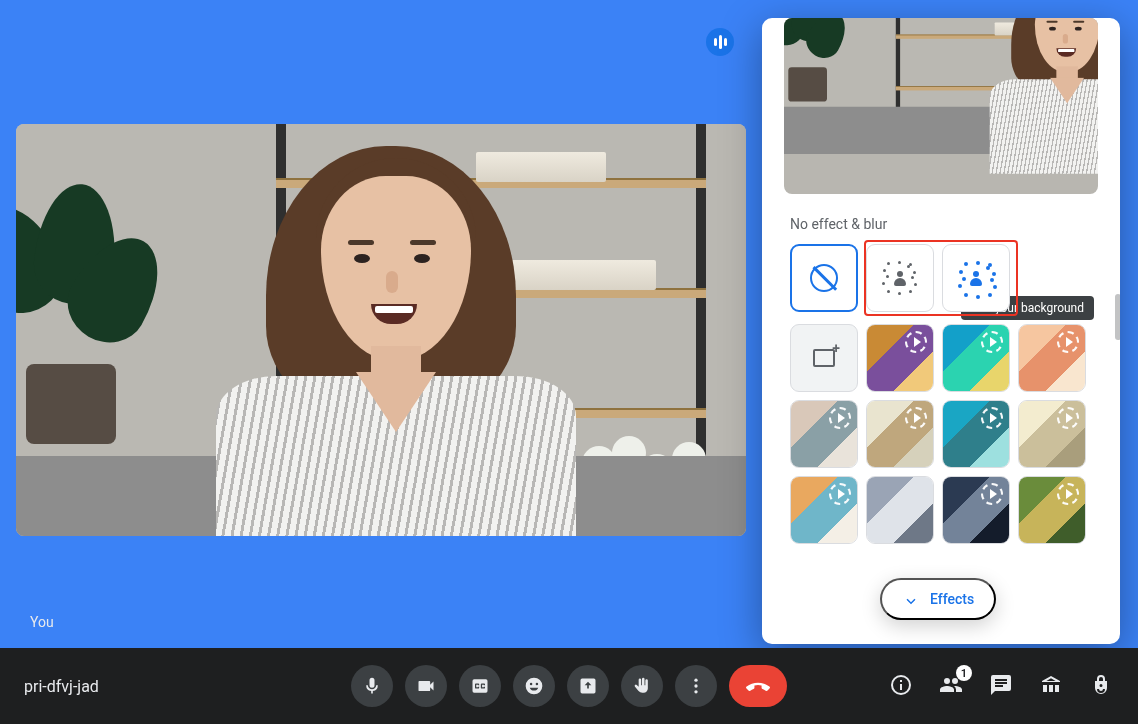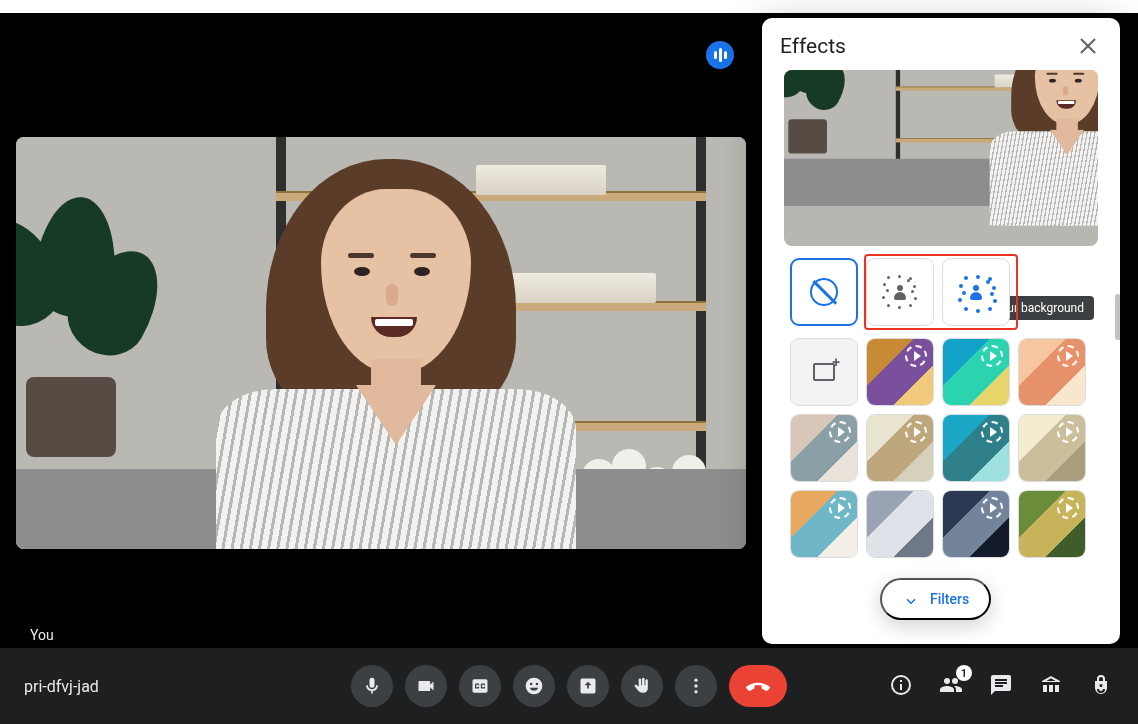--- a/index.html
+++ b/index.html
@@ -1,20 +1,20 @@
 <!DOCTYPE html>
 <html><head>
 <meta charset="utf-8">
 <style>
   *{box-sizing:border-box;margin:0;padding:0;font-family:Roboto,Arial,sans-serif}
   html,body{width:1138px;height:724px;overflow:hidden}
   body{background:#fff;position:relative}
 
   
-  .stage{position:absolute;left:0;top:13px;right:0;height:648px;background:#000000}
+  .stage{position:absolute;left:0;top:0;right:0;height:648px;background:#3b82f6}
   .video-tile{position:absolute;left:16px;top:124px;width:730px;height:412px;border-radius:8px;overflow:hidden;background:linear-gradient(180deg,#c6c3bd,#a09c96)}
   .room-back{position:absolute;inset:0}
   .wall{position:absolute;inset:0;background:#bab8b2}
   .shelf-unit{position:absolute;right:40px;top:-6px;width:430px;height:420px}
   .shelf-post{position:absolute;width:10px;top:0;bottom:0;background:#2f2f2f}
   .shelf-post.l{left:0}.shelf-post.r{right:0}
   .shelf-board{position:absolute;left:0;right:0;height:10px;background:#caa97a;border-top:2px solid #8f723e}
   .books{position:absolute;height:30px;border-radius:2px;background:linear-gradient(180deg,#efeadf,#d9d3c6)}
   .plant{position:absolute}
   .plant.big{left:-50px;top:60px;width:210px;height:220px}
@@ -158,24 +158,20 @@
   <div class="you-label">You</div>
 
   <div class="audio-pill">
       <span></span>
       <span></span>
       <span></span>
     </div>
 </div>
 
 <aside class="panel">
-  <div class="panel-hd">
-    <h2>Effects</h2>
-    <button class="close-x" aria-label="Close"></button>
-  </div>
 
   <div class="preview">
     <div class="preview-wrap">
       <div class="room-back">
         <div class="wall"></div>
         <div class="shelf-unit">
           <div class="shelf-post l"></div>
             <div class="shelf-post r"></div>
 
           <div class="shelf-board" style="top:170px"></div>
@@ -208,20 +204,21 @@
         <div class="nose"></div>
           <div class="mouth"></div>
           <div class="teeth"></div>
         <div class="neck"></div>
           <div class="torso"></div>
           <div class="collarV"></div>
       </div>
     </div>
   </div>
 
+  <div class="section-label">No effect &amp; blur</div>
   <div class="tooltip">Blur your background</div>
 
   <div class="blur-row">
     <button class="opt selected">
       <span class="no-ic"></span>
     </button>
     <button class="opt">
       <span class="blur-ic lo" id="loBlur">
           <div class="dot" style="left: 5.4px; top: 1.8px; height: 3px; width: 3px;"></div>
           <div class="dot" style="left: 16.2px; top: 0.9px; height: 3px; width: 3px;"></div>
@@ -306,21 +303,21 @@
       <button class="bg-item">
         <div class="sw" style="background: linear-gradient(135deg, rgb(106, 140, 59) 0px, rgb(106, 140, 59) 35%, rgb(199, 180, 90) 35%, rgb(199, 180, 90) 70%, rgb(63, 93, 42) 70%);"></div>
         <span class="play-ov"></span>
       </button>
     </div>
 
   <button class="filters-chip">
     <svg viewBox="0 0 24 24">
         <path fill="#1a73e8" d="M12 4v12.17l-4.59-4.58L6 13l6 6 6-6-1.41-1.41L12 16.17V4z"></path>
       </svg>
-    <span>Filters</span>
+    <span>Effects</span>
   </button>
 
   <div class="scroll-ind"></div>
 </aside>
 
 <div class="bottombar">
   <div class="meet-code">pri-dfvj-jad</div>
 
   <div class="controls">
     <button class="cbtn">

